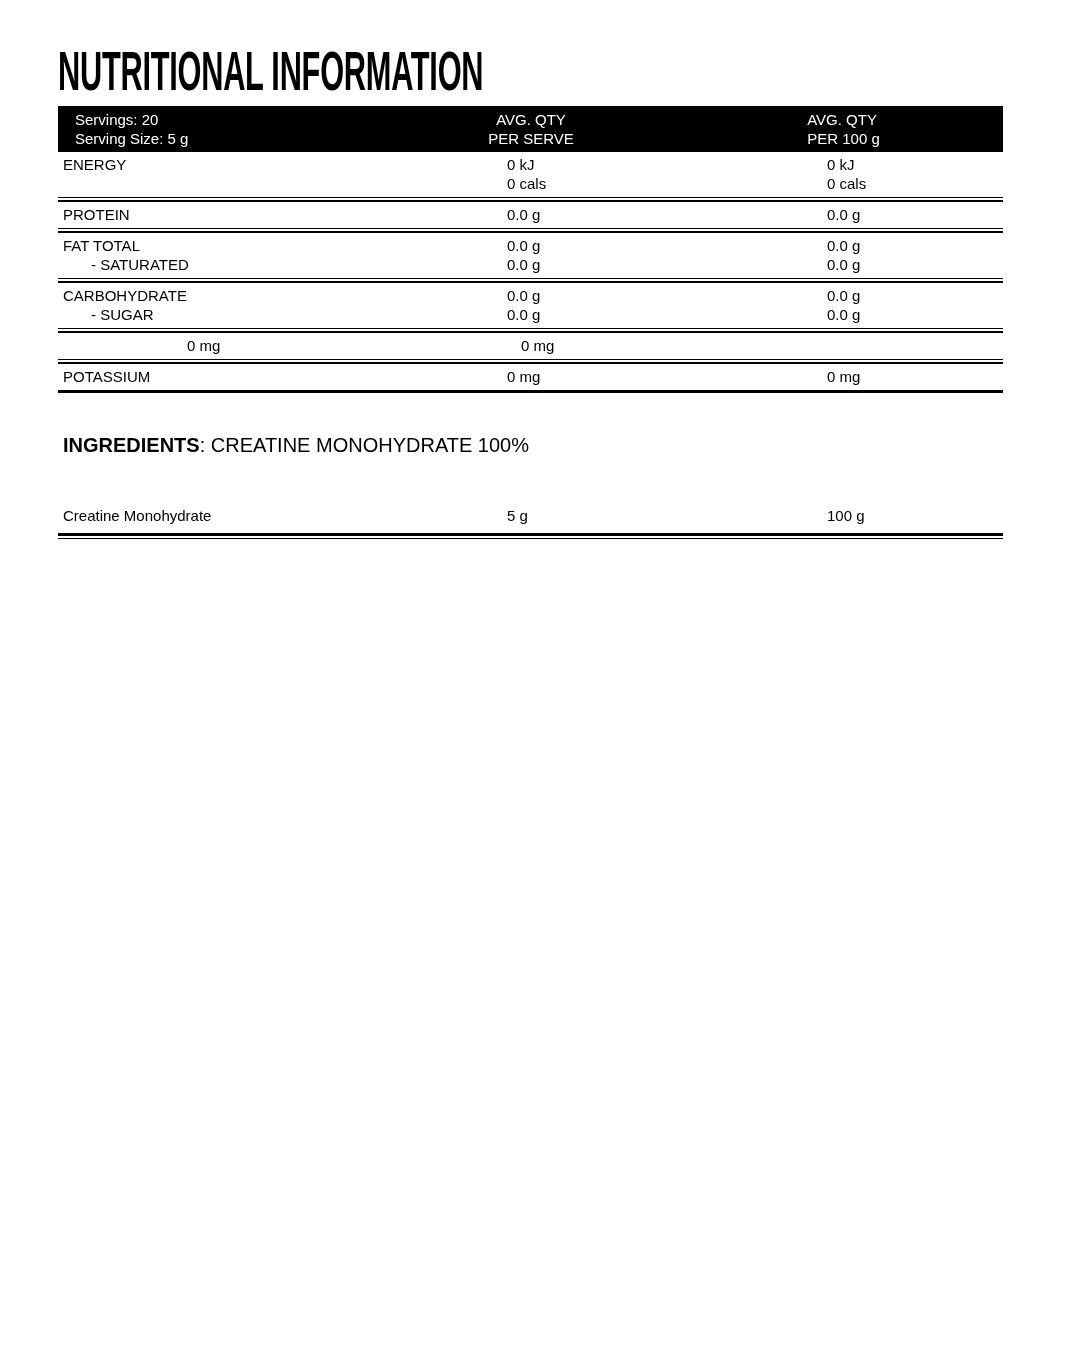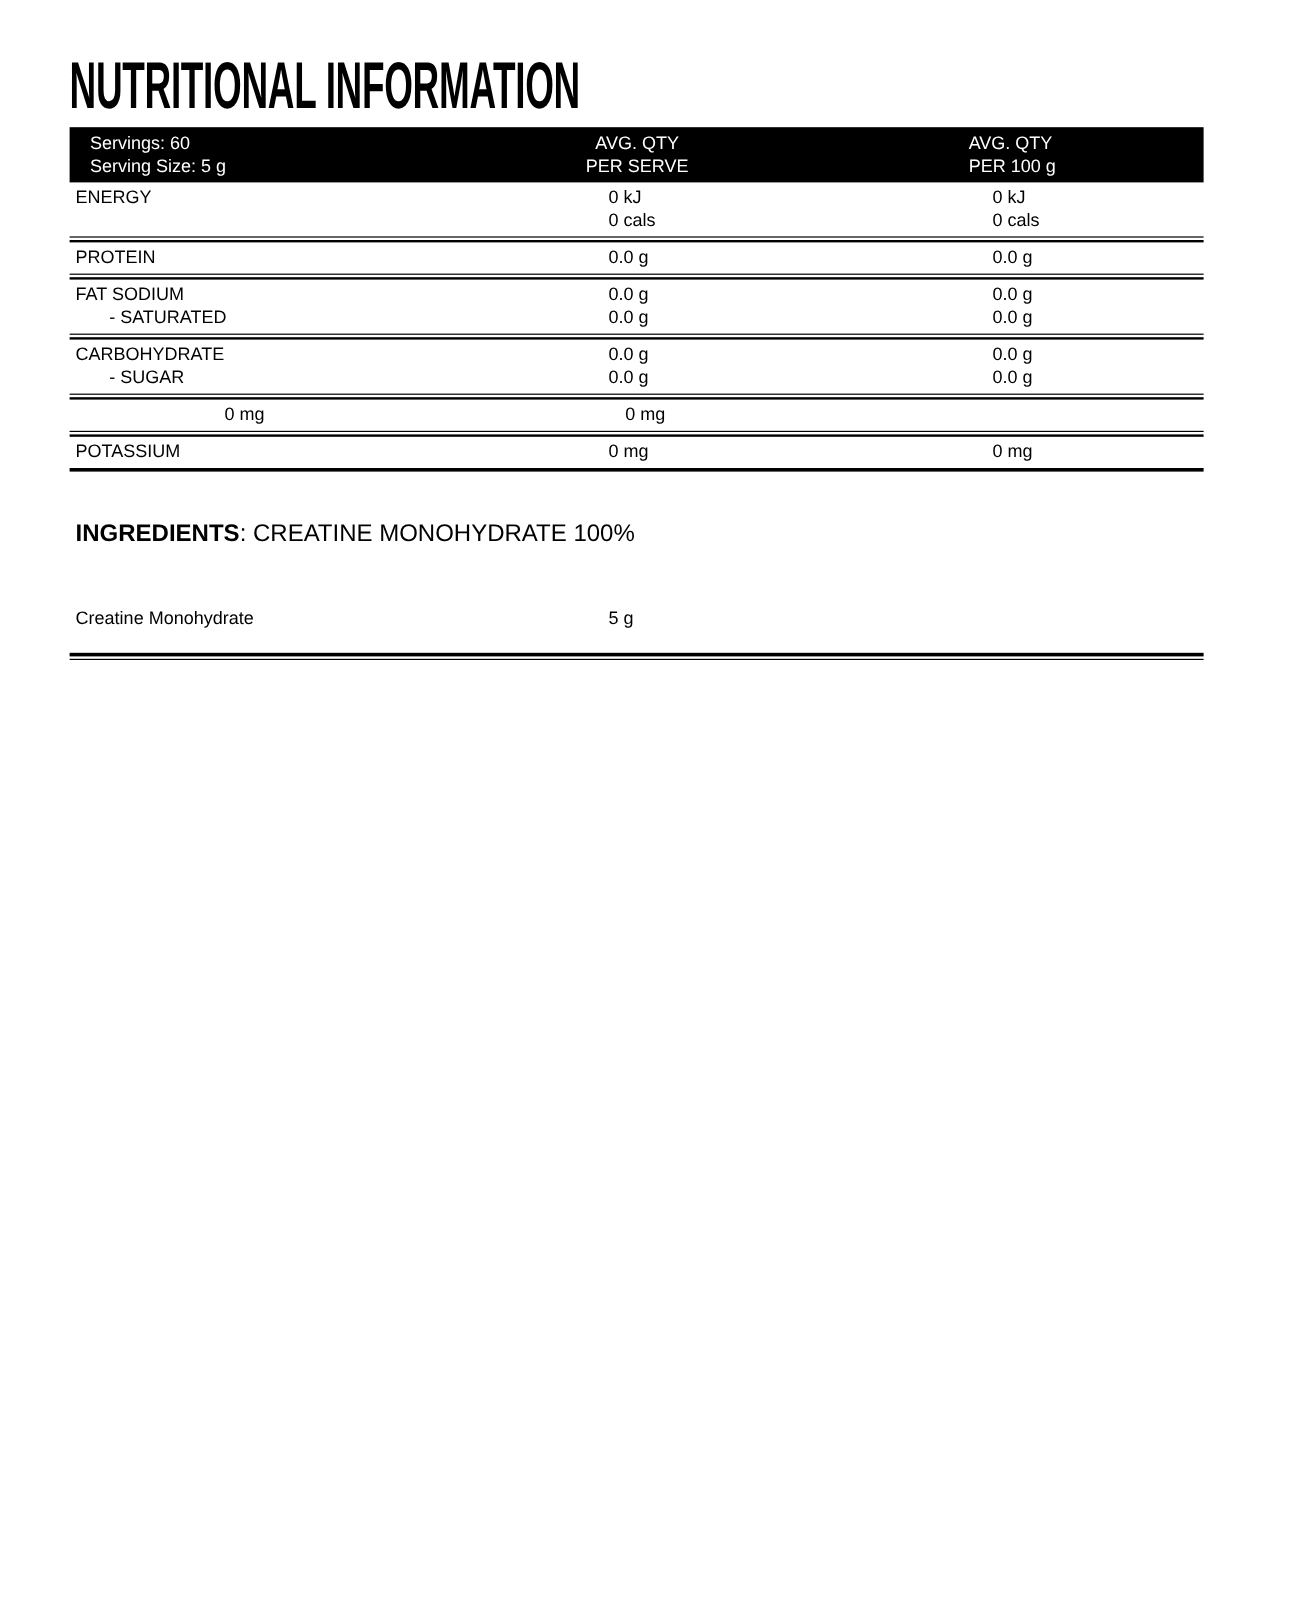--- a/index.html
+++ b/index.html
@@ -75,41 +75,41 @@
   }
   .ingredients .b { font-weight: bold; }
 
   
   .comp-title-wrap { margin-top: 14px; height: 55px; }
   .comp-table {
     width: 945px;
     font-size: 15px;
     line-height: 19px;
   }
-  .comp-row { padding: 31px 0 19px 0; }
+  .comp-row { padding: 31px 0 8px 0; }
   .comp-rule {
     height: 2px;
     border-top: 3px solid #000000;
     border-bottom: 1px solid #000000;
   }
 </style>
 </head>
 <body>
 
 <div class="page">
 
   <div class="title-wrap">
     <span class="big-title">NUTRITIONAL INFORMATION</span>
   </div>
 
   <div class="ntable">
 
     <div class="grid thead">
       <div class="c1">
-        <div>Servings: 60</div>
+        <div>Servings: 20</div>
         <div>Serving Size: 5 g</div>
       </div>
       <div class="c2 hc">
         <div>AVG. QTY</div>
         <div>PER SERVE</div>
       </div>
       <div class="c3 hc">
         <span class="hblock-left">
           <div>AVG. QTY</div>
           <div>PER 100 g</div>
@@ -140,21 +140,21 @@
         <div>0.0 g</div>
       </div>
       <div class="c3 vc3">
         <div>0.0 g</div>
       </div>
     </div>
     <div class="sep"></div>
 
     <div class="grid row">
       <div class="c1">
-        <div>FAT SODIUM</div>
+        <div>FAT TOTAL</div>
         <div class="sub">- SATURATED</div>
       </div>
       <div class="c2 vc2">
         <div>0.0 g</div>
         <div>0.0 g</div>
       </div>
       <div class="c3 vc3">
         <div>0.0 g</div>
         <div>0.0 g</div>
       </div>
@@ -202,17 +202,18 @@
 
   </div>
 
   <p class="ingredients"><span class="b">INGREDIENTS</span><span>: CREATINE MONOHYDRATE 100%</span></p>
 
 
   <div class="comp-table">
     <div class="grid comp-row">
       <div class="c1">Creatine Monohydrate</div>
       <div class="c2 vc2">5 g</div>
+      <div class="c3 vc3">100 g</div>
     </div>
     <div class="comp-rule"></div>
   </div>
 
 </div>
 
 </body></html>

